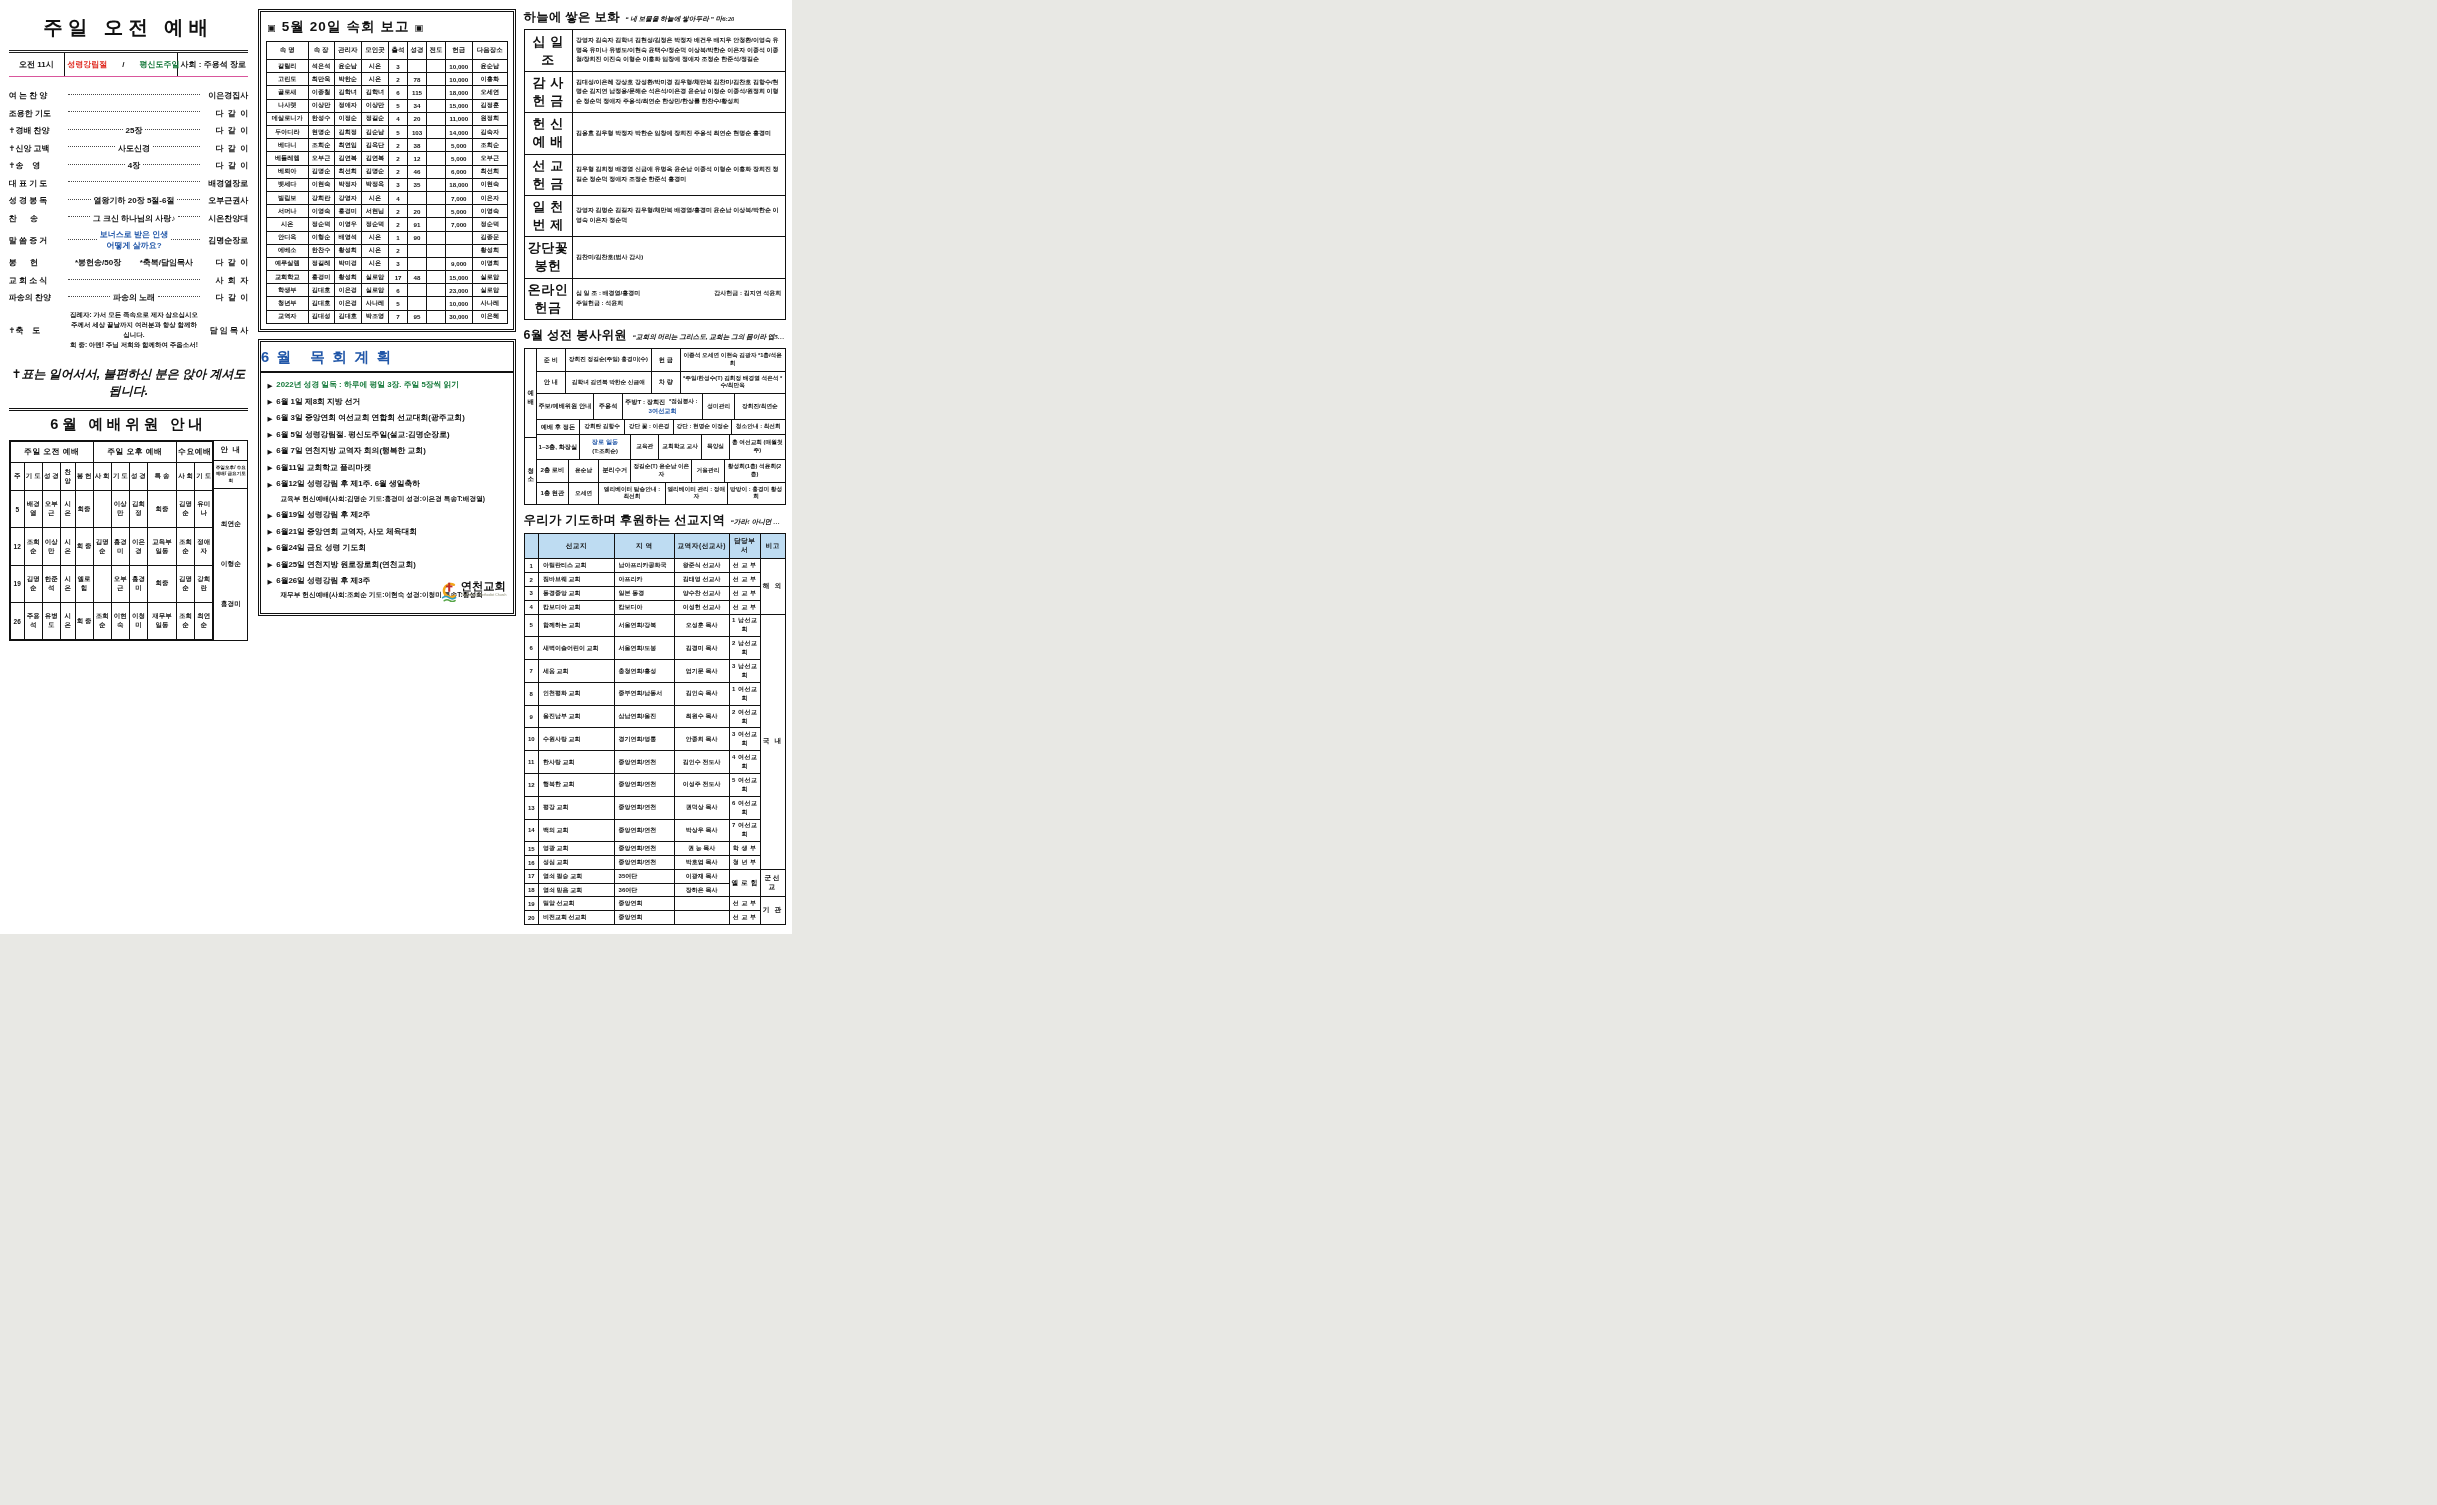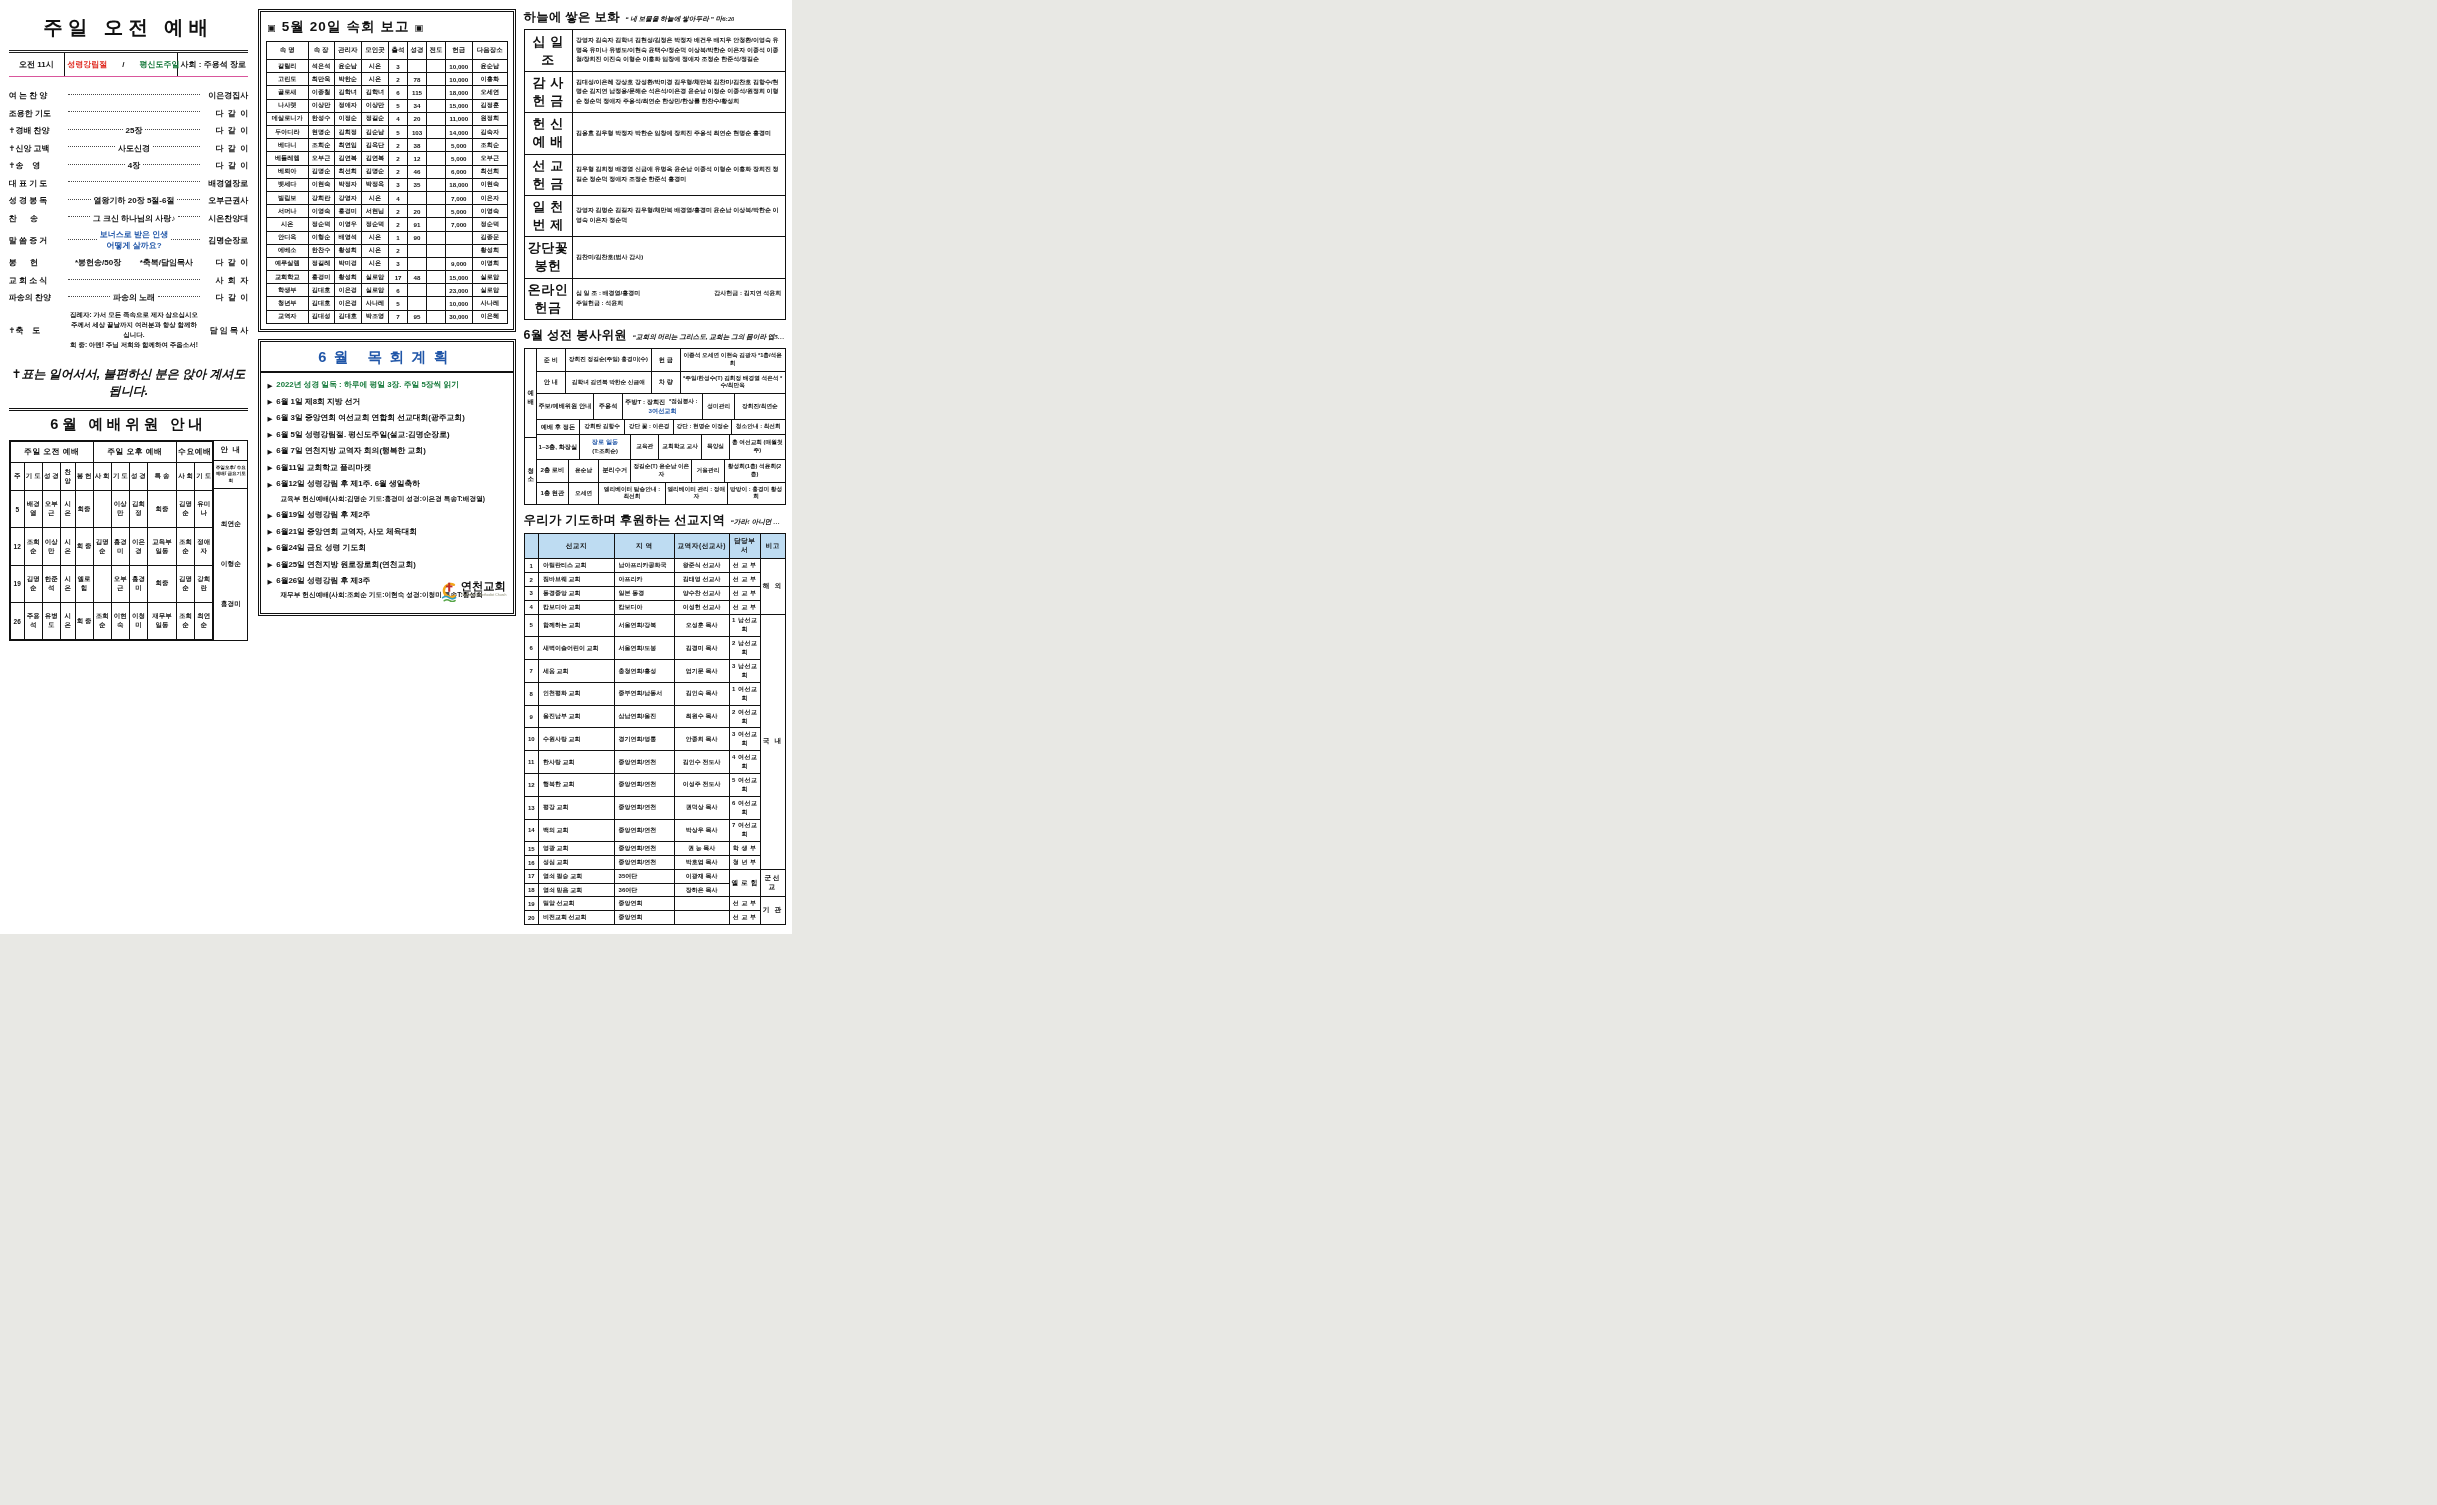--- a/index.html
+++ b/index.html
@@ -47,21 +47,21 @@
 
   
   .box{border:3.2px double #111;background:#fff;}
   .report-box{padding:4.3px 4.9px 5.4px;margin-bottom:7px;}
   .report-title{font-size:13.5px;font-weight:900;letter-spacing:1.1px;margin:2.2px 1.1px 5.4px;display:flex;align-items:center;gap:4.9px;}
   .sq{font-size:9.2px;}
   table.report{width:100%;border-collapse:collapse;}
   .report th,.report td{border:0.9px solid #111;font-size:6.2px;padding:1.6px 0.5px;text-align:center;font-weight:600;}
   .report th{font-weight:800;padding:3.8px 0.5px;font-size:6.5px;}
   .plan-box{position:relative;padding:0 0 6.5px;}
-  .plan-title{font-size:14.6px;font-weight:900;letter-spacing:7.5px;color:#2056a8;text-align:center;
+  .plan-title{font-size:14.6px;font-weight:900;letter-spacing:7.5px;color:#2056a8;
               padding:5.4px 0 4.9px;border-bottom:2.7px double #111;margin-bottom:6.5px;}
   .plan-item{display:flex;align-items:flex-end;font-size:7.8px;font-weight:700;margin:6px 6.5px;line-height:1.35;}
   .tri{margin-right:3.8px;font-size:6.5px;flex:0 0 auto;padding-top:1.1px;}
   .plan-sub{margin:-1.1px 6.5px 6.5px 19.4px;font-size:6.7px;font-weight:700;}
   .logo{position:absolute;right:6.5px;bottom:11px;display:flex;align-items:flex-start;gap:2.7px;}
   .logo-name{font-size:11.3px;font-weight:900;line-height:1;}
   .logo-sub{font-size:3.5px;color:#8a8a72;margin-top:1.1px;}
 
   
   .sec-title{display:flex;align-items:baseline;gap:5.4px;margin:0 0 3.8px;white-space:nowrap;}

